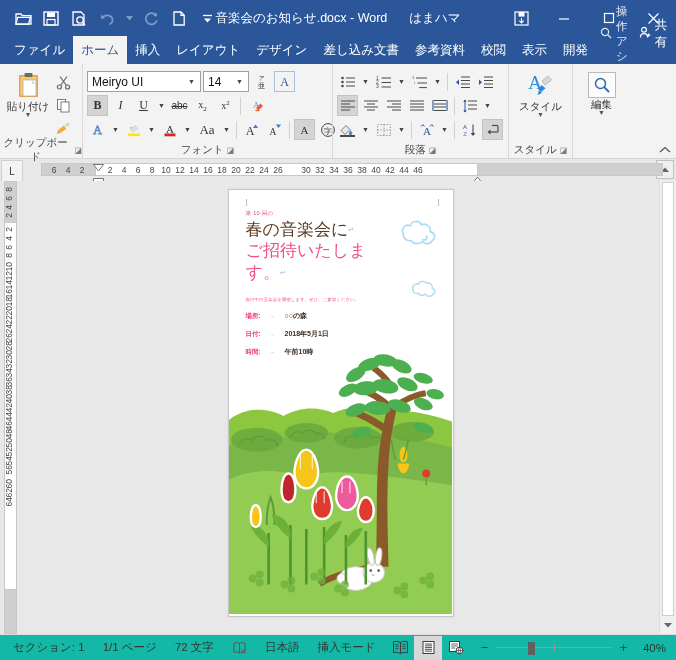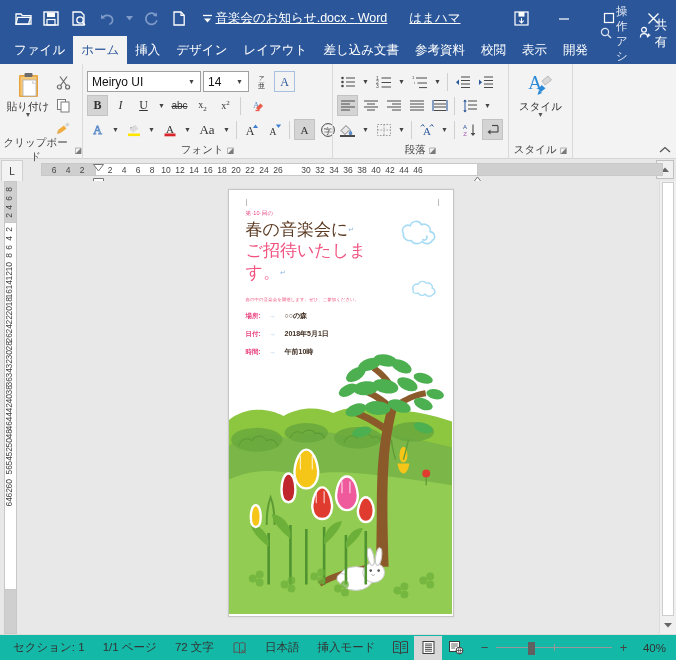--- a/index.html
+++ b/index.html
@@ -21,21 +21,21 @@
   .qat { display:flex; align-items:center; padding-left:10px; gap:2px; }
   .qat-btn {
     width:26px; height:26px; display:flex; align-items:center; justify-content:center;
     border-radius:1px;
   }
   .qat-btn svg { display:block; }
   .qat-caret { width:14px; height:26px; display:flex; align-items:center; justify-content:center; }
   .title-text {
     position:absolute; left:0; right:0; text-align:center;
     font-size:12.5px; color:#fff; pointer-events:none;
-    display:flex; align-items:center; justify-content:center; gap:22px;text-decoration:underline;
+    display:flex; align-items:center; justify-content:center; gap:22px;
   }
   .title-user { font-size:12.5px; }
   .win-btns { margin-left:auto; display:flex; height:36px; }
   .win-btn { width:45px; height:36px; display:flex; align-items:center; justify-content:center; }
   .win-btn.account { width:40px; }
 
   
   .tabbar {
     height:28px; background:#2b579a; display:flex; align-items:flex-end;
     flex:none; padding-left:6px; position:relative;
@@ -271,22 +271,22 @@
             <path d="M1.5 1.5l10 10M11.5 1.5l-10 10" stroke="#fff" stroke-width="1.3"></path>
           </svg>
       </div>
     </div>
   </div>
 
   <div class="tabbar">
     <div class="tab">ファイル</div>
     <div class="tab active">ホーム</div>
     <div class="tab">挿入</div>
+    <div class="tab">レイアウト</div>
     <div class="tab">デザイン</div>
-    <div class="tab">レイアウト</div>
     <div class="tab">差し込み文書</div>
     <div class="tab">参考資料</div>
     <div class="tab">校閲</div>
     <div class="tab">表示</div>
     <div class="tab">開発</div>
     <div class="tab-right">
       <div class="tab-tell">
         <span>
           <svg width="12" height="12" viewBox="0 0 12 12">
               <circle cx="5" cy="5" r="3.6" fill="none" stroke="#dde4f0" stroke-width="1.2"></circle>
@@ -611,20 +611,32 @@
           <div class="big-caret">▼</div>
         </div>
       </div>
       <div class="rgroup-label">
         <span>スタイル</span>
         <span class="dialog-launcher">◪</span>
       </div>
     </div>
 
     <div class="rgroup" style="width:58px">
+      <div class="rgroup-body" style="justify-content:center">
+        <div class="big-btn">
+          <div style="width:28px;height:26px;border:1px solid #b9b9b9;background:#fbfbfb;display:flex;align-items:center;justify-content:center">
+            <svg width="18" height="18" viewBox="0 0 18 18">
+                <circle cx="7.5" cy="7.5" r="5" fill="none" stroke="#2b6cb0" stroke-width="1.5"></circle>
+                <path d="M11.2 11.2L16 16" stroke="#2b6cb0" stroke-width="1.8"></path>
+              </svg>
+          </div>
+          <div class="lbl">編集</div>
+          <div class="big-caret">▼</div>
+        </div>
+      </div>
       <div class="rgroup-label">
           <span></span>
         </div>
     </div>
 
     <div class="collapse-ribbon">
       <svg width="12" height="8" viewBox="0 0 12 8">
           <path d="M1 6L6 1.6 11 6" fill="none" stroke="#555" stroke-width="1.3"></path>
         </svg>
     </div>

